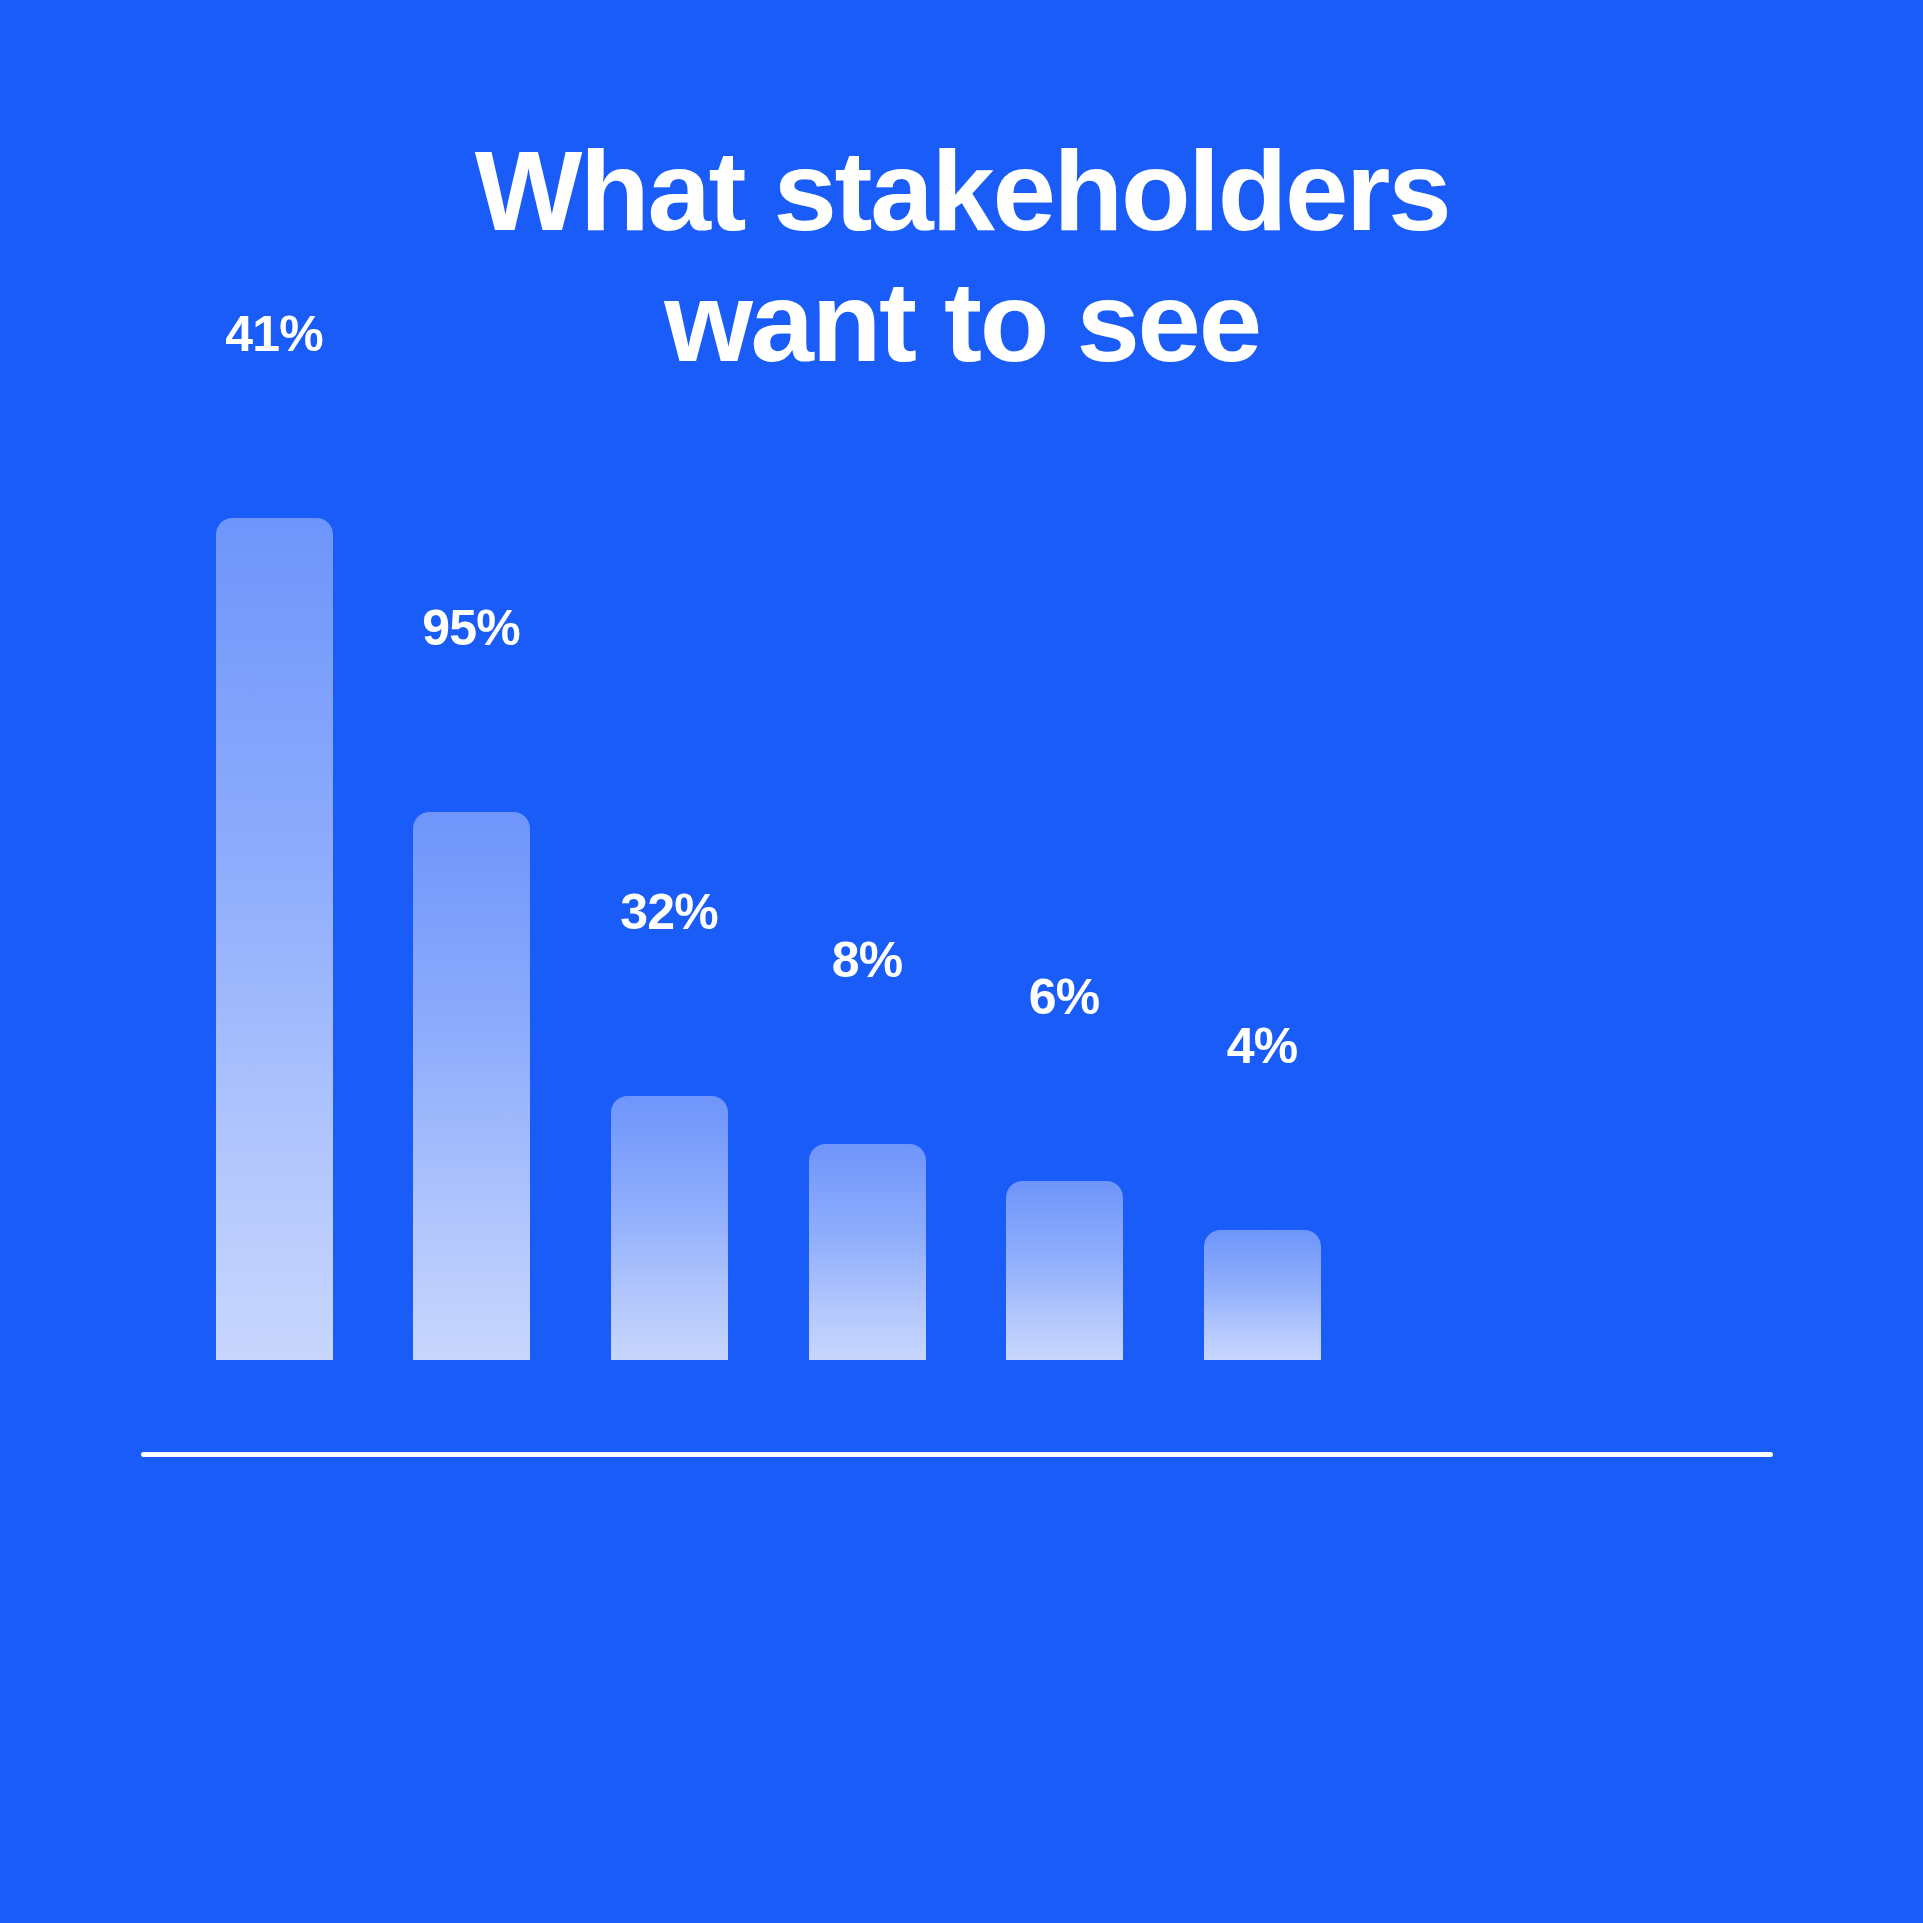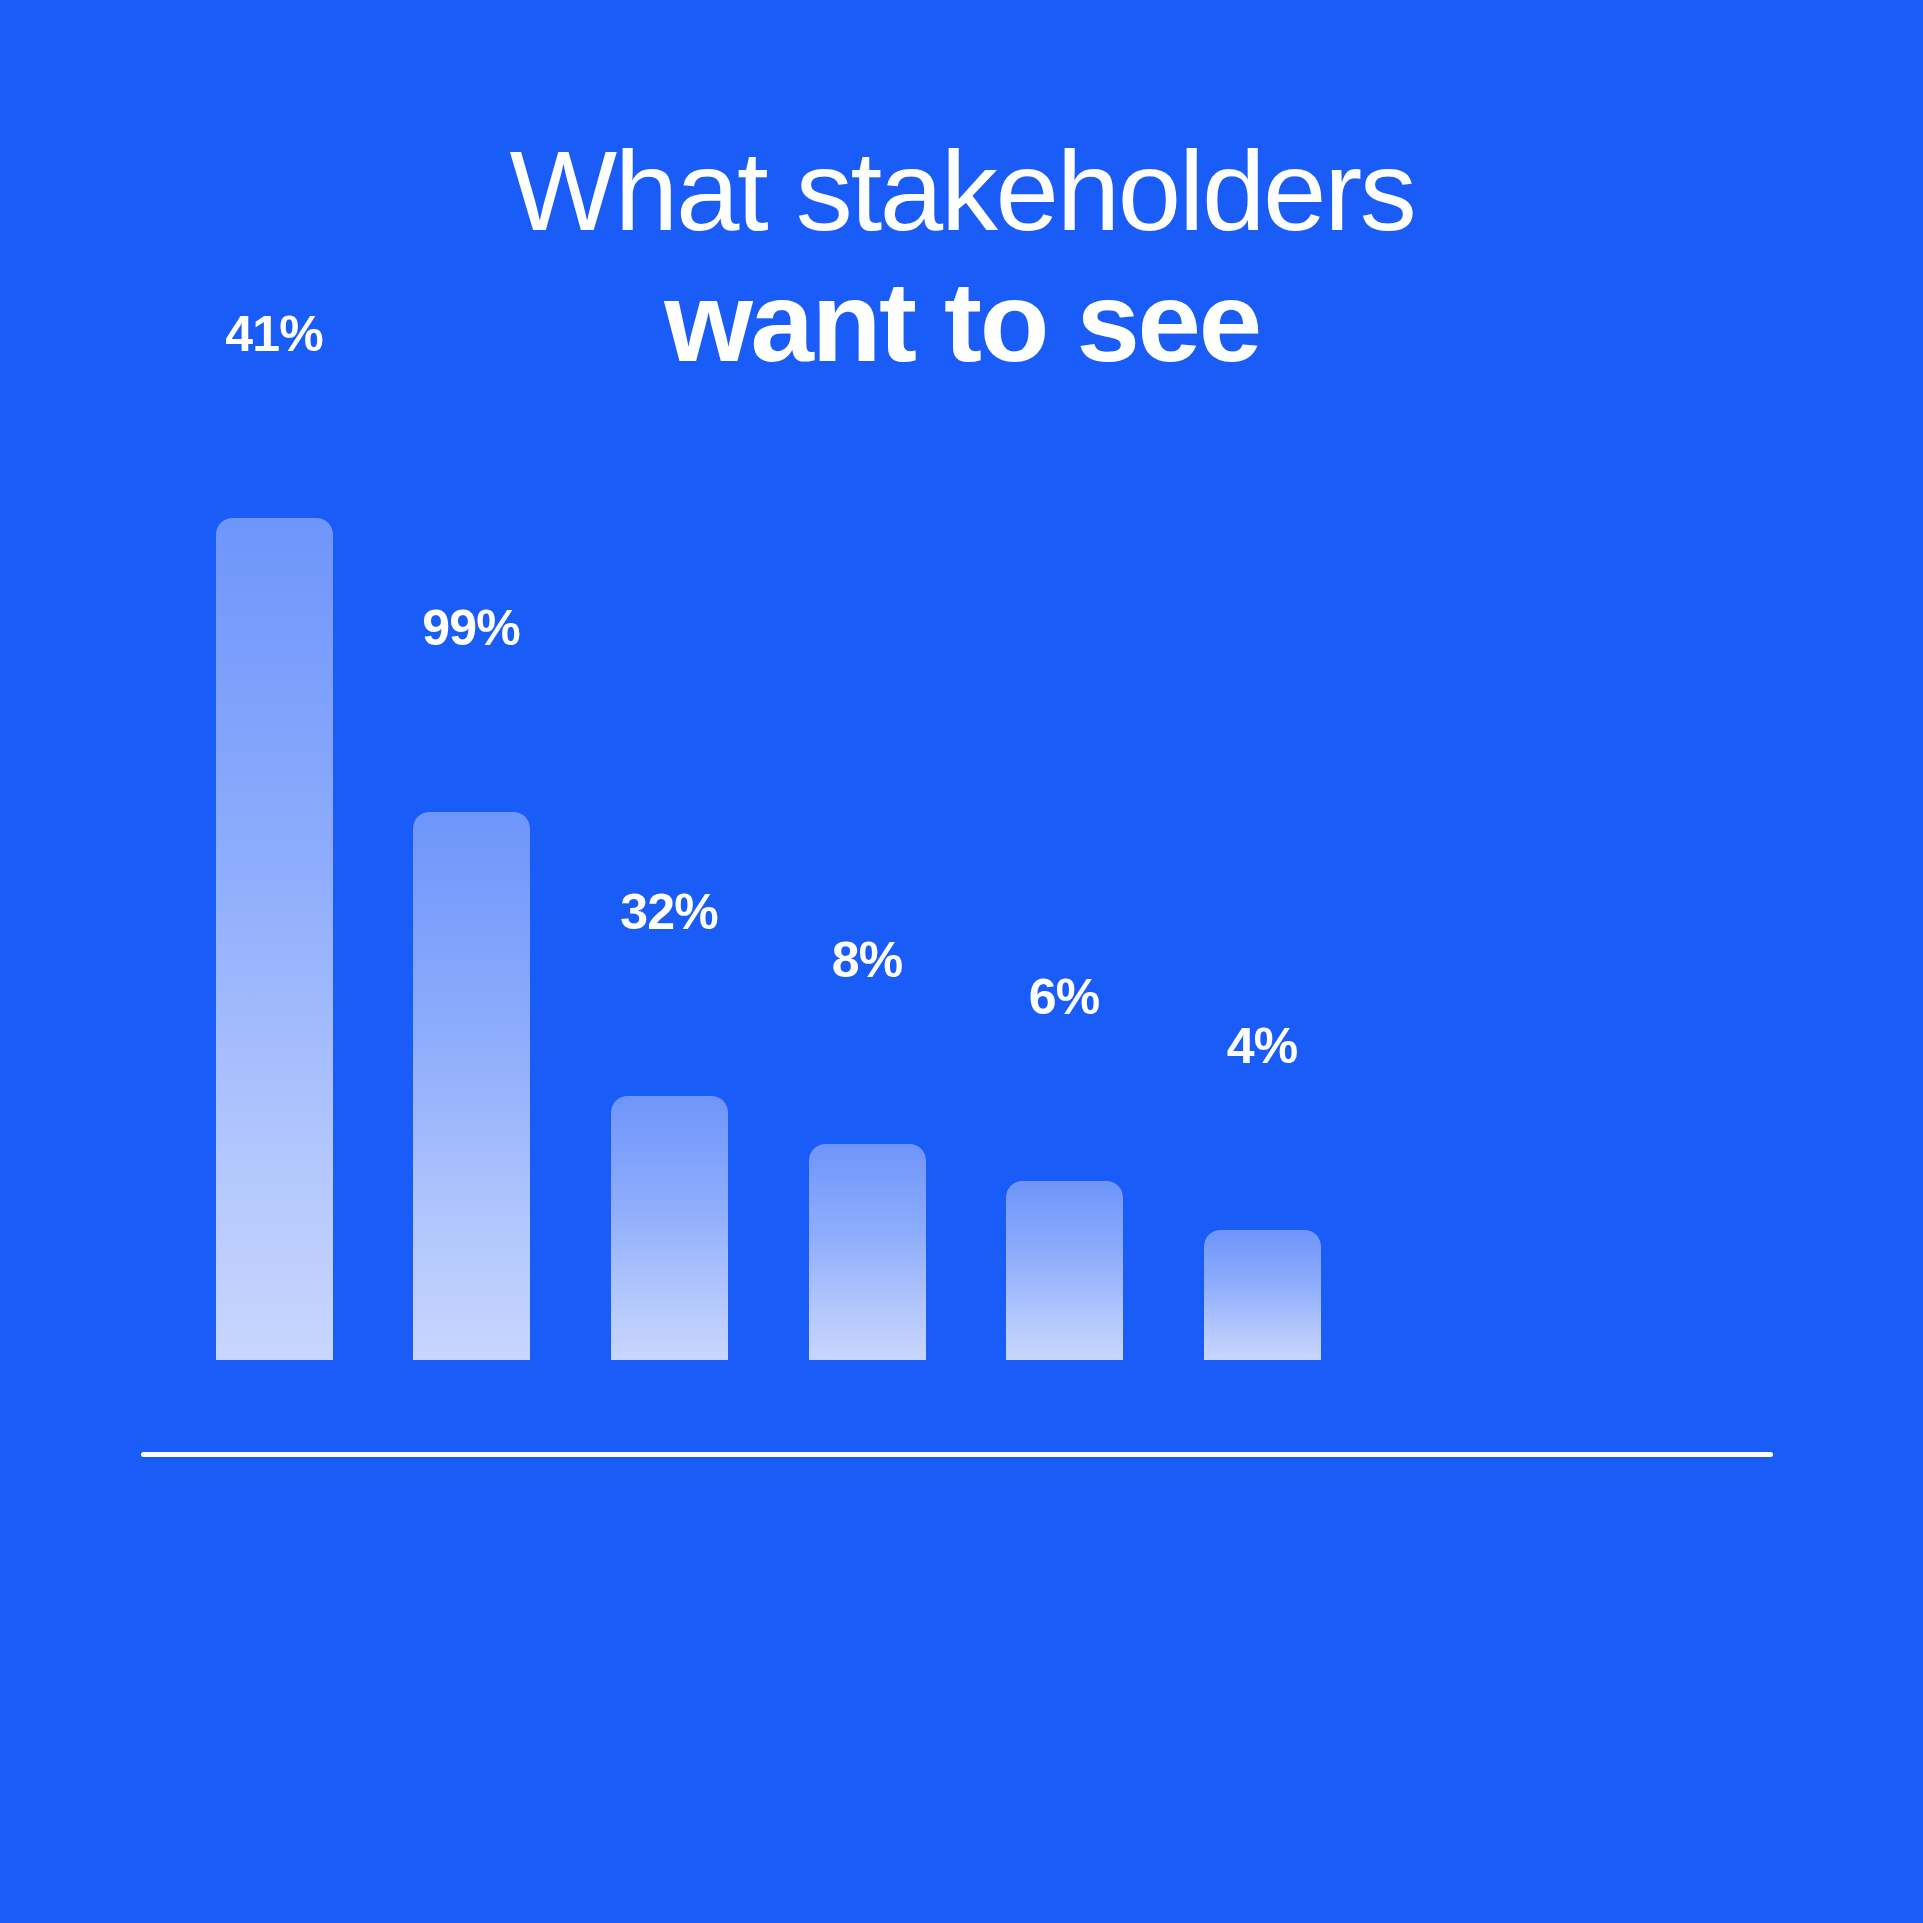--- a/index.html
+++ b/index.html
@@ -31,21 +31,21 @@
     text-align: center;
     line-height: 1.0;
   }
   .title-line {
     display: block;
     color: #ffffff;
     font-size: 114px;
     letter-spacing: -2.3px;
     white-space: nowrap;
   }
-  .title-line.light { font-weight: 400; }
+  .title-line.light { font-weight: 700; }
   .title-line.bold  { font-weight: 700; margin-top: 16.5px; text-align: center; }
 
   
   #chart {
     position: absolute;
     left: 0;
     top: 0;
     width: 1924px;
     height: 1832px;
   }
@@ -117,21 +117,21 @@
   <div id="chart">
     <div id="axis-line"></div>
 
     <div class="bar-group" style="left:216px;">
       <div class="bar-value" style="bottom:1469px;">41%</div>
       <div class="bar" style="bottom:472px; height:842px;"></div>
 
     </div>
 
     <div class="bar-group" style="left:413px;">
-      <div class="bar-value" style="bottom:1175px;">99%</div>
+      <div class="bar-value" style="bottom:1175px;">95%</div>
       <div class="bar" style="bottom:472px; height:548px;"></div>
 
     </div>
 
     <div class="bar-group" style="left:611px;">
       <div class="bar-value" style="bottom:891px;">32%</div>
       <div class="bar" style="bottom:472px; height:264px;"></div>
 
     </div>
 

